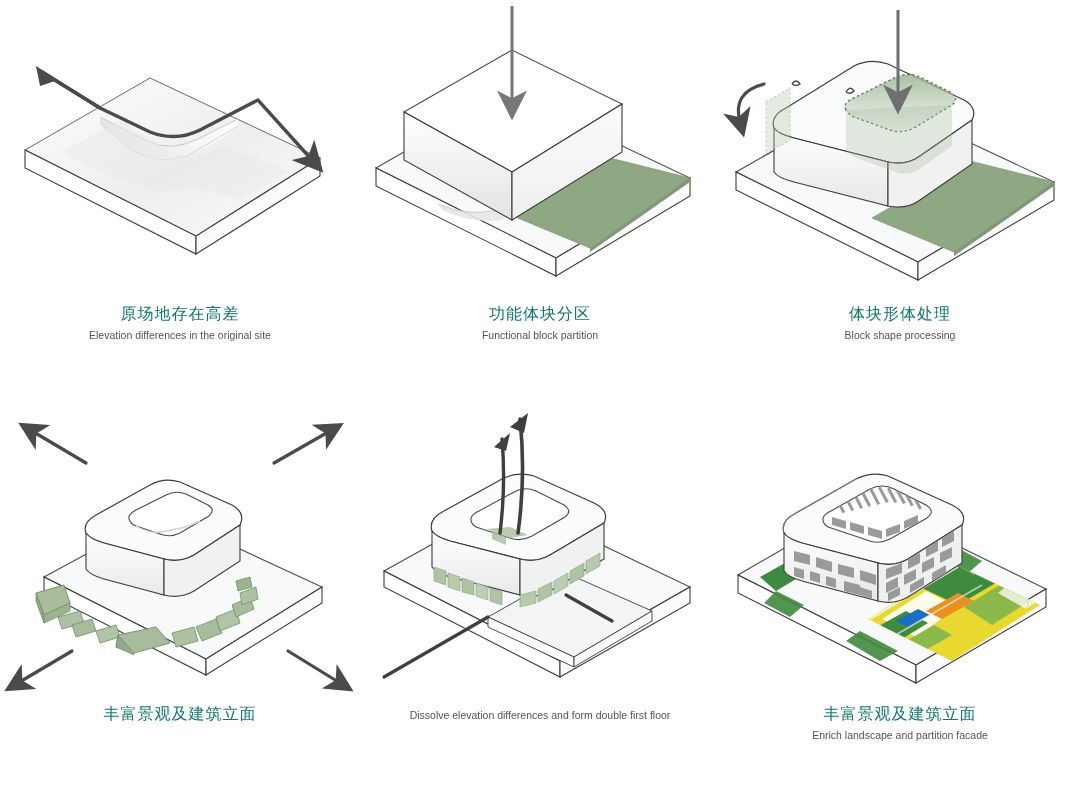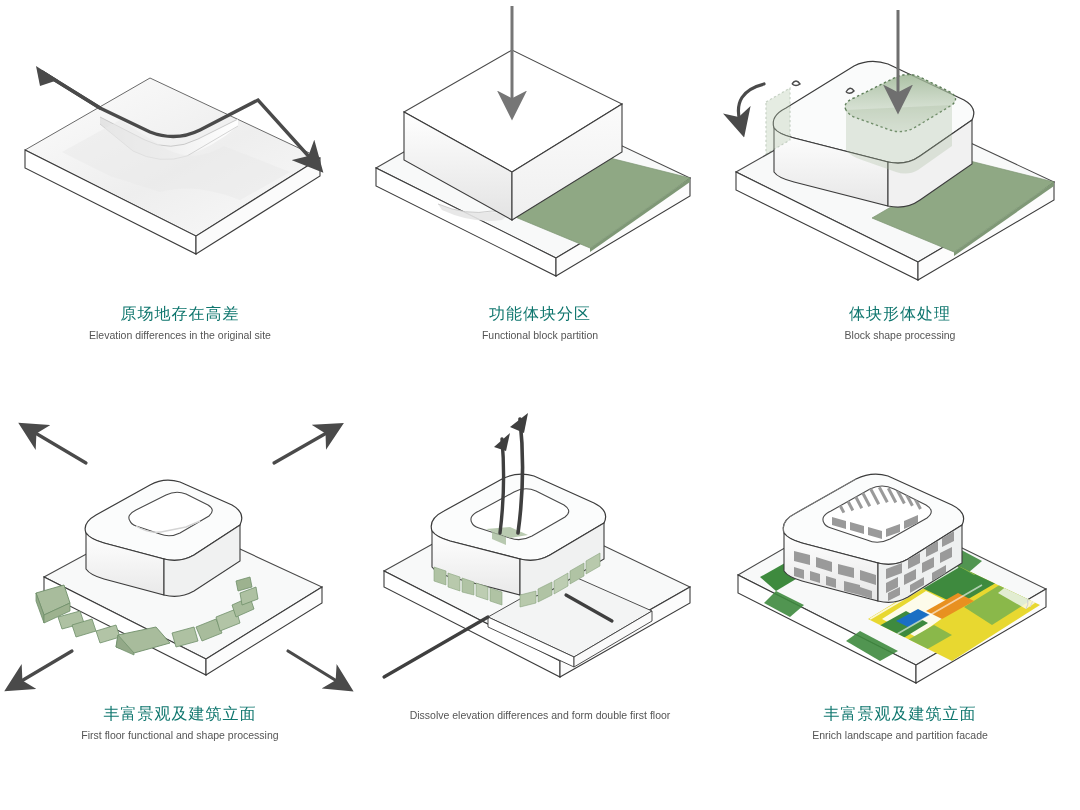--- a/index.html
+++ b/index.html
@@ -281,21 +281,20 @@
         <g>
           <line x1="86" y1="58" x2="32" y2="26" stroke="#4a4a4a" stroke-width="3.2" stroke-linecap="round" marker-end="url(#ah4)"></line>
           <line x1="274" y1="58" x2="330" y2="26" stroke="#4a4a4a" stroke-width="3.2" stroke-linecap="round" marker-end="url(#ah4)"></line>
           <line x1="72" y1="246" x2="18" y2="278" stroke="#4a4a4a" stroke-width="3.2" stroke-linecap="round" marker-end="url(#ah4)"></line>
           <line x1="288" y1="246" x2="340" y2="278" stroke="#4a4a4a" stroke-width="3.2" stroke-linecap="round" marker-end="url(#ah4)"></line>
         </g>
       </svg>
     </div>
     <div class="caption">
       <div class="cap-cn">丰富景观及建筑立面</div>
-      <div class="cap-en">First floor functional and shape processing</div>
     </div>
   </div>
 
   <div class="panel row2">
     <div class="stage">
       <svg viewBox="0 0 360 300" xmlns="http://www.w3.org/2000/svg">
         <defs>
           <linearGradient id="g5side" x1="0" y1="0" x2="0" y2="1">
             <stop offset="0%" stop-color="#ffffff"></stop>
             <stop offset="100%" stop-color="#e9e9e9"></stop>

